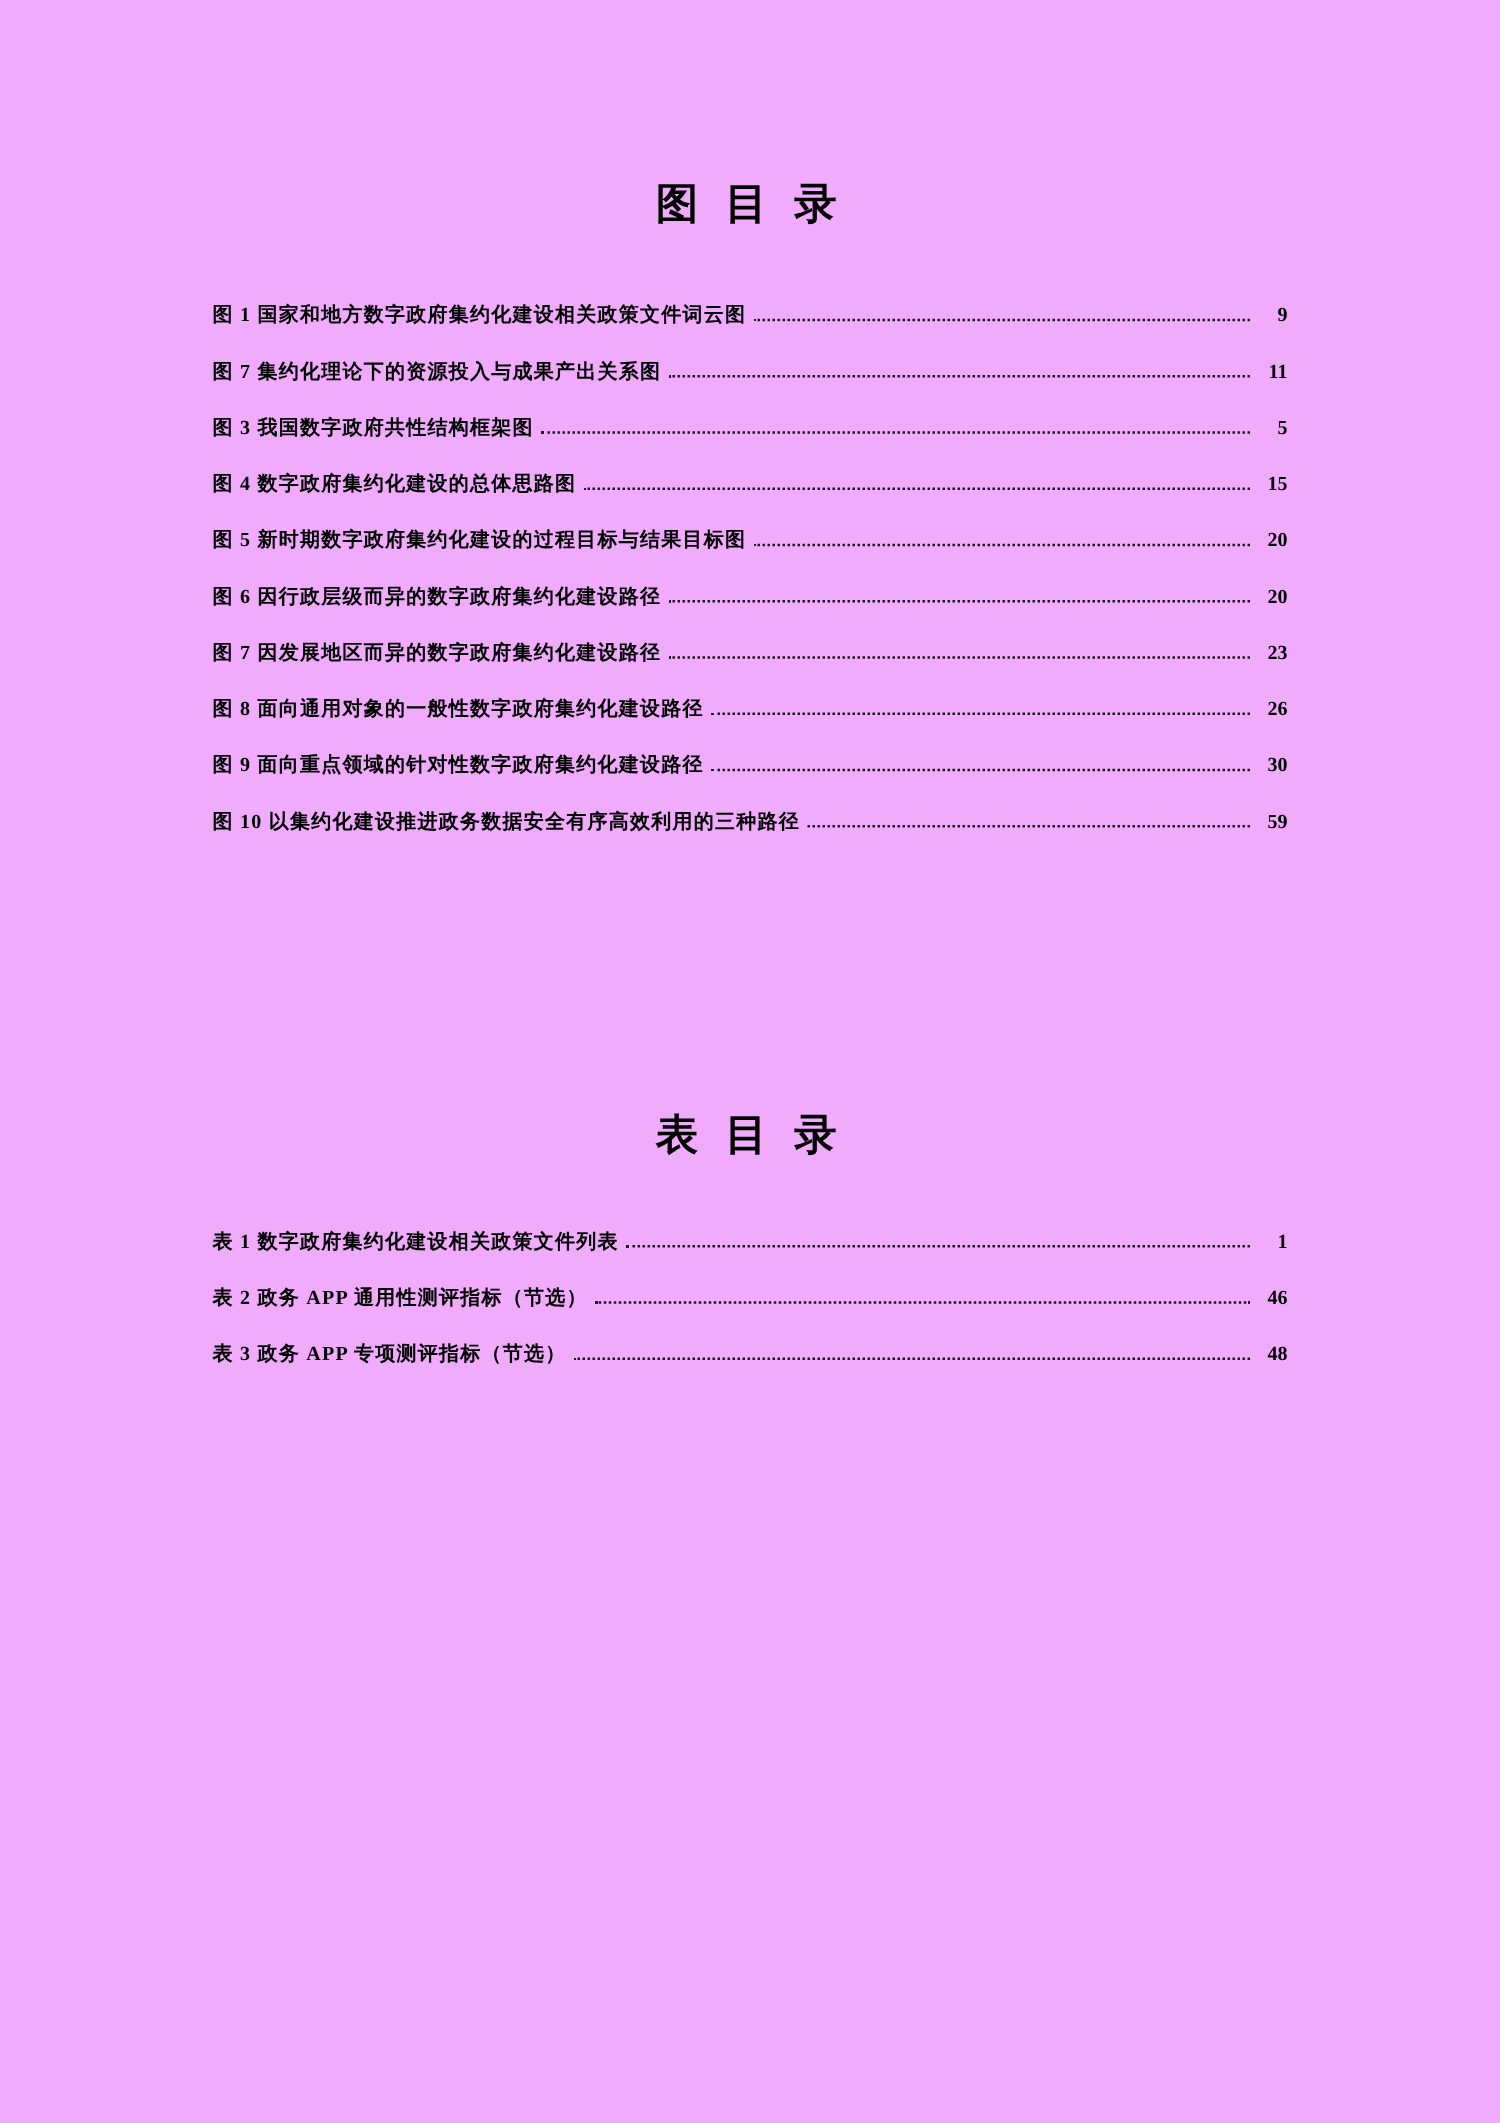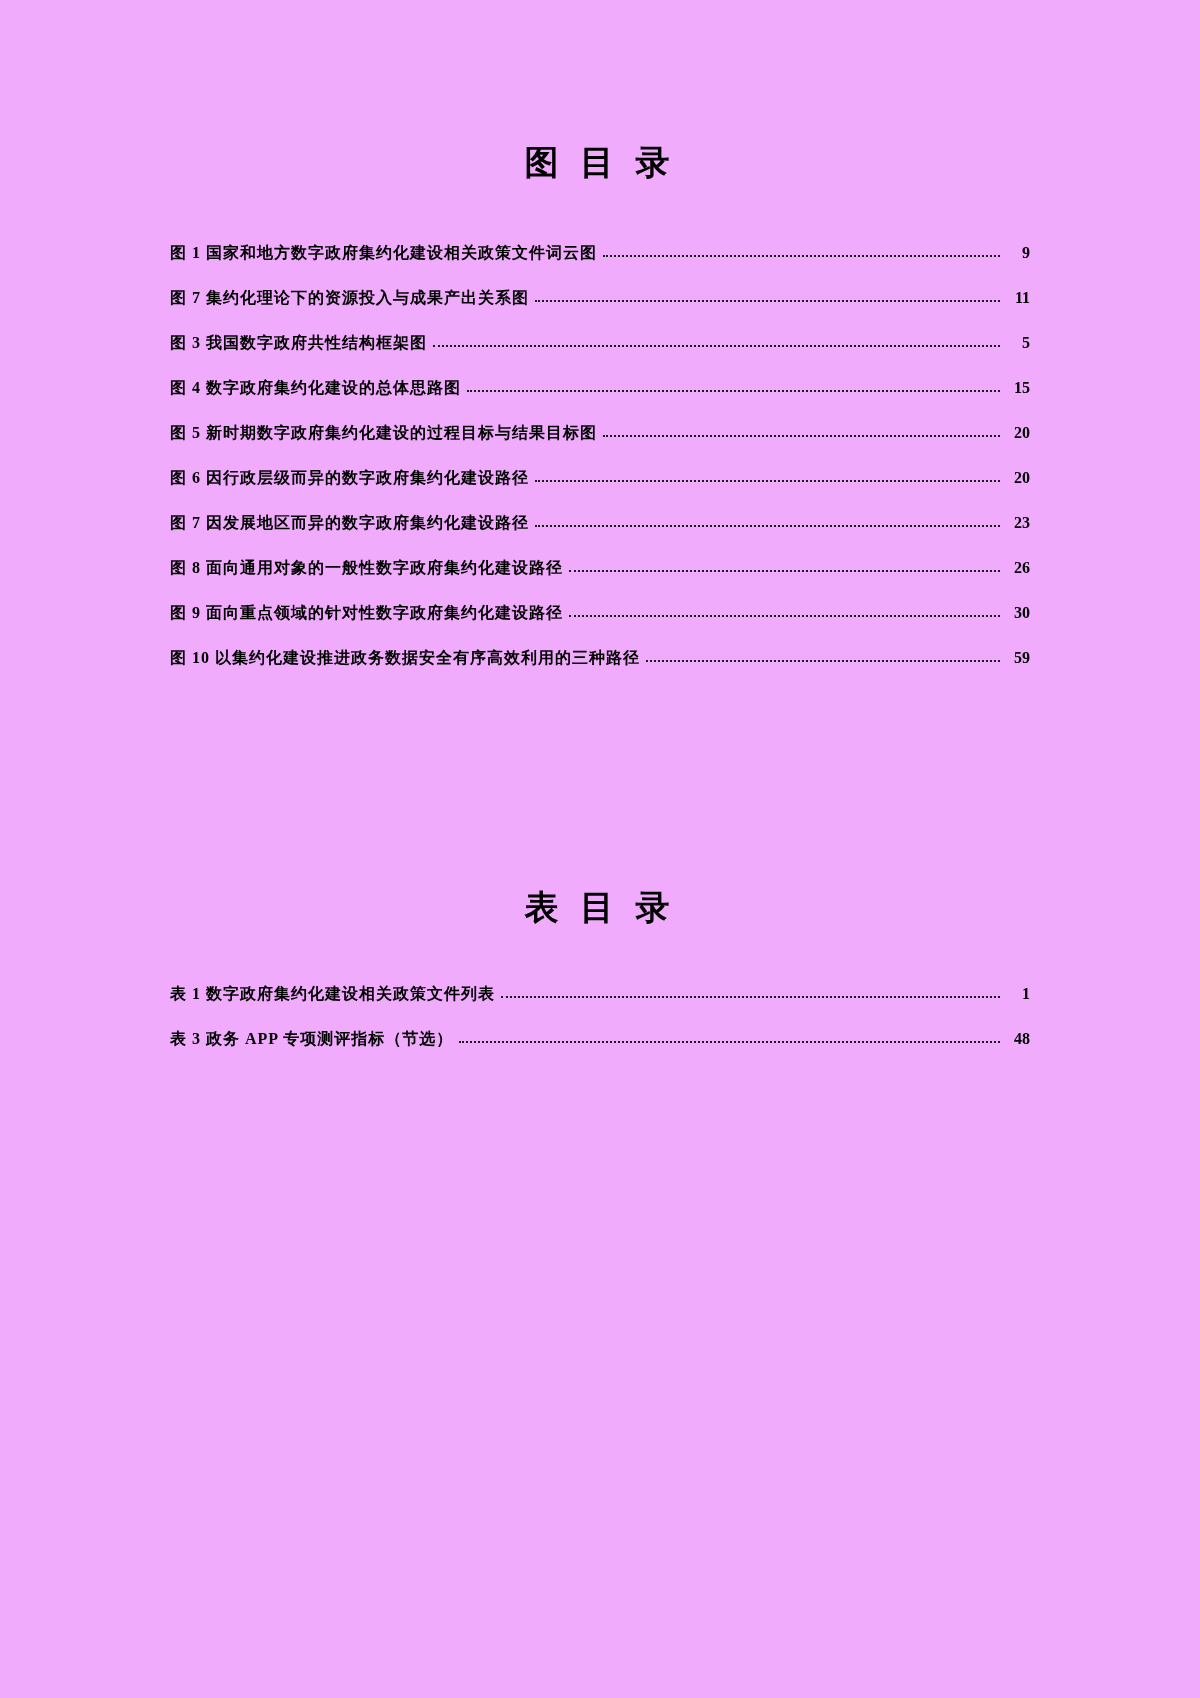--- a/index.html
+++ b/index.html
@@ -159,20 +159,25 @@
   <div class="toc-section table-section">
     <div class="toc-title">表 目 录</div>
     <div class="toc-list">
 
       <div class="toc-row">
         <span class="toc-label">表 1 数字政府集约化建设相关政策文件列表</span>
         <span class="toc-leader"></span>
         <span class="toc-page">1</span>
       </div>
 
+      <div class="toc-row">
+        <span class="toc-label">表 2 政务 APP 通用性测评指标（节选）</span>
+        <span class="toc-leader"></span>
+        <span class="toc-page">46</span>
+      </div>
 
       <div class="toc-row">
         <span class="toc-label">表 3 政务 APP 专项测评指标（节选）</span>
         <span class="toc-leader"></span>
         <span class="toc-page">48</span>
       </div>
 
     </div>
   </div>
 

